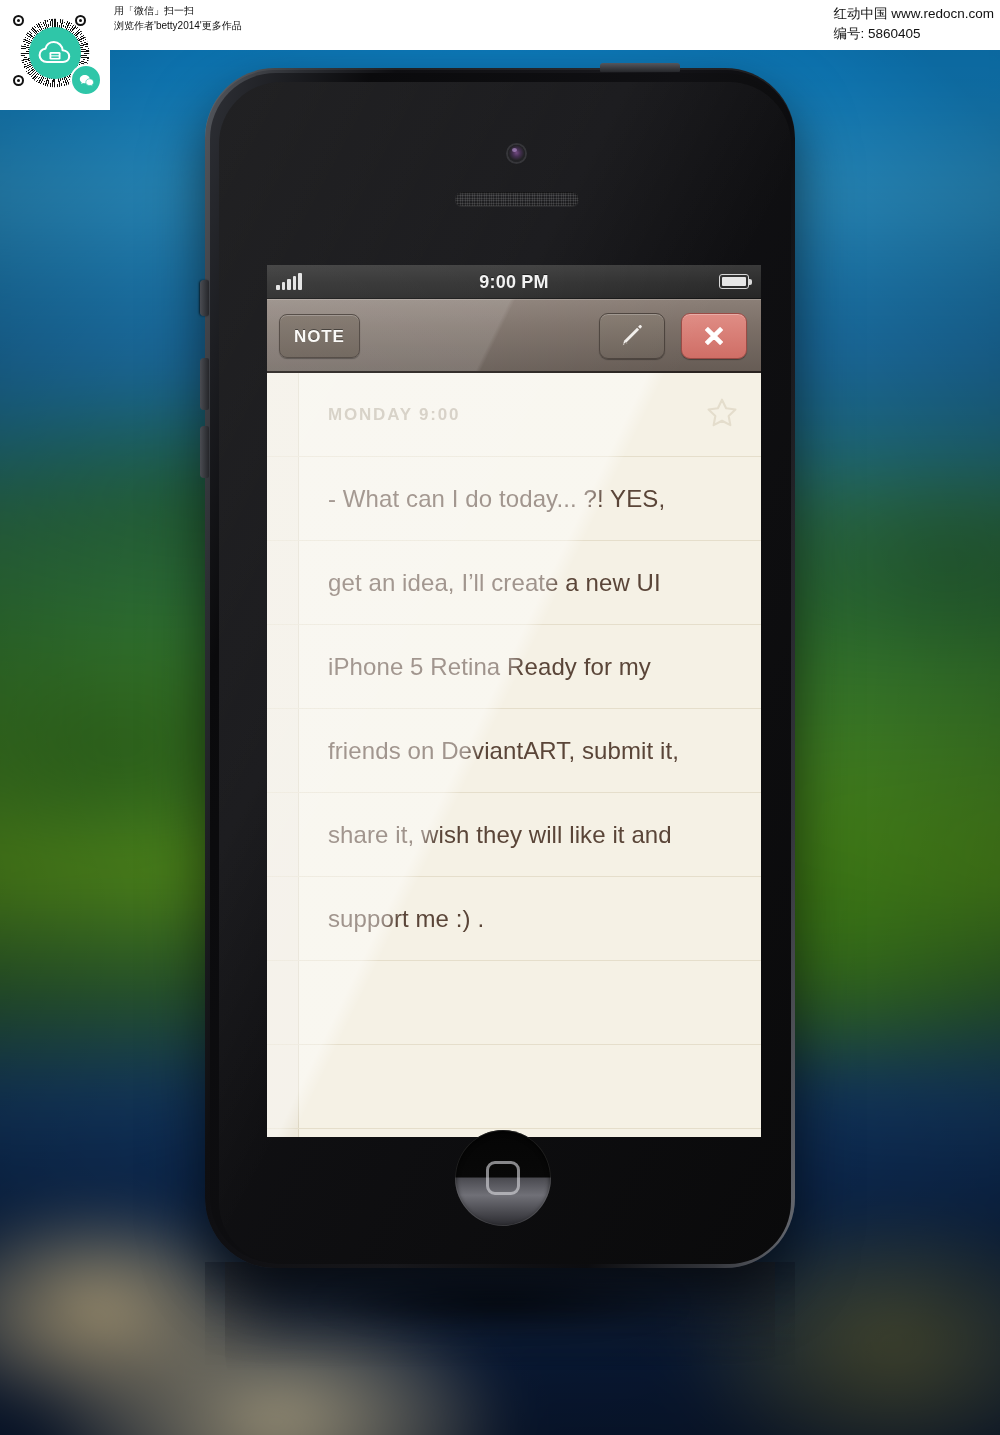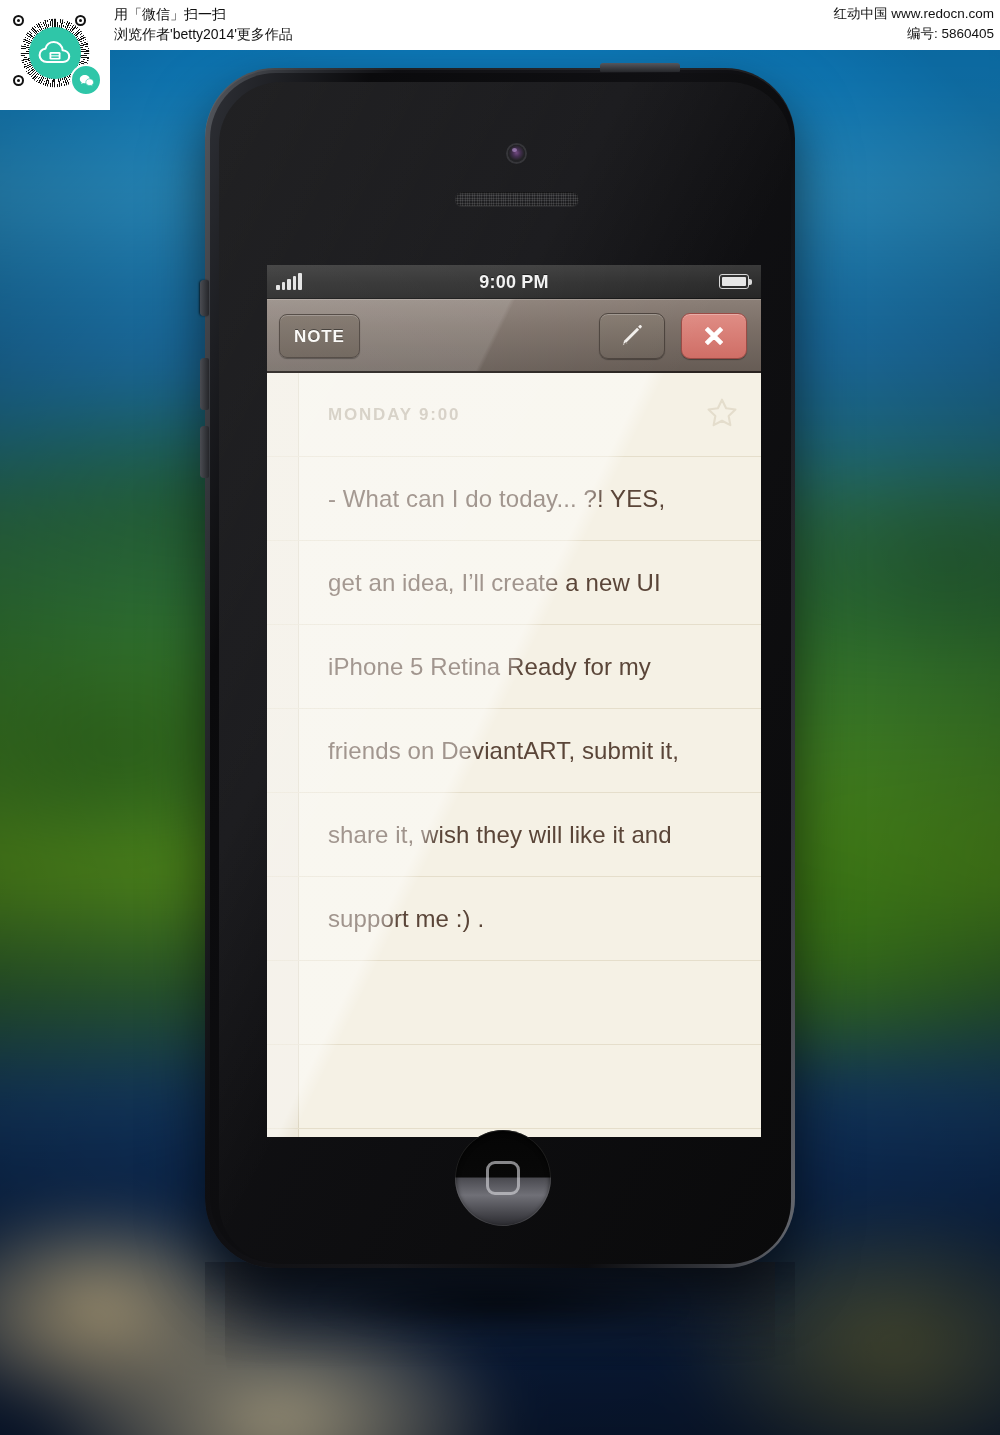--- a/index.html
+++ b/index.html
@@ -48,24 +48,24 @@
   }
   .qr-badge{
     position:absolute; left:70px; top:64px; width:32px; height:32px;
     border-radius:50%; background:#2fc6a8; border:2.5px solid #fff; z-index:4;
     display:flex; align-items:center; justify-content:center;
   }
   #wm-left{
     position:absolute; left:114px; top:4px; z-index:62;
     color:#111; line-height:1.45;
   }
-  #wm-left div{ font-size:14px; white-space:nowrap; }
+  #wm-left div{ font-size:10px; white-space:nowrap; }
   #wm-right{
     position:absolute; right:6px; top:4px; z-index:62;
-    color:#111; text-align:right; line-height:1.45;margin-left:15px;
+    color:#111; text-align:left; line-height:1.45;margin-left:15px;
   }
   #wm-right div{ font-size:13.5px; white-space:nowrap; }
 
   
   #bg-wrap{
     position:absolute; left:0; top:0; width:1000px; height:1435px;
     overflow:hidden; z-index:1; background:#0b2a52;
   }
   #bg-earth{
     position:absolute; left:-60px; top:-60px; width:1120px; height:1560px;

